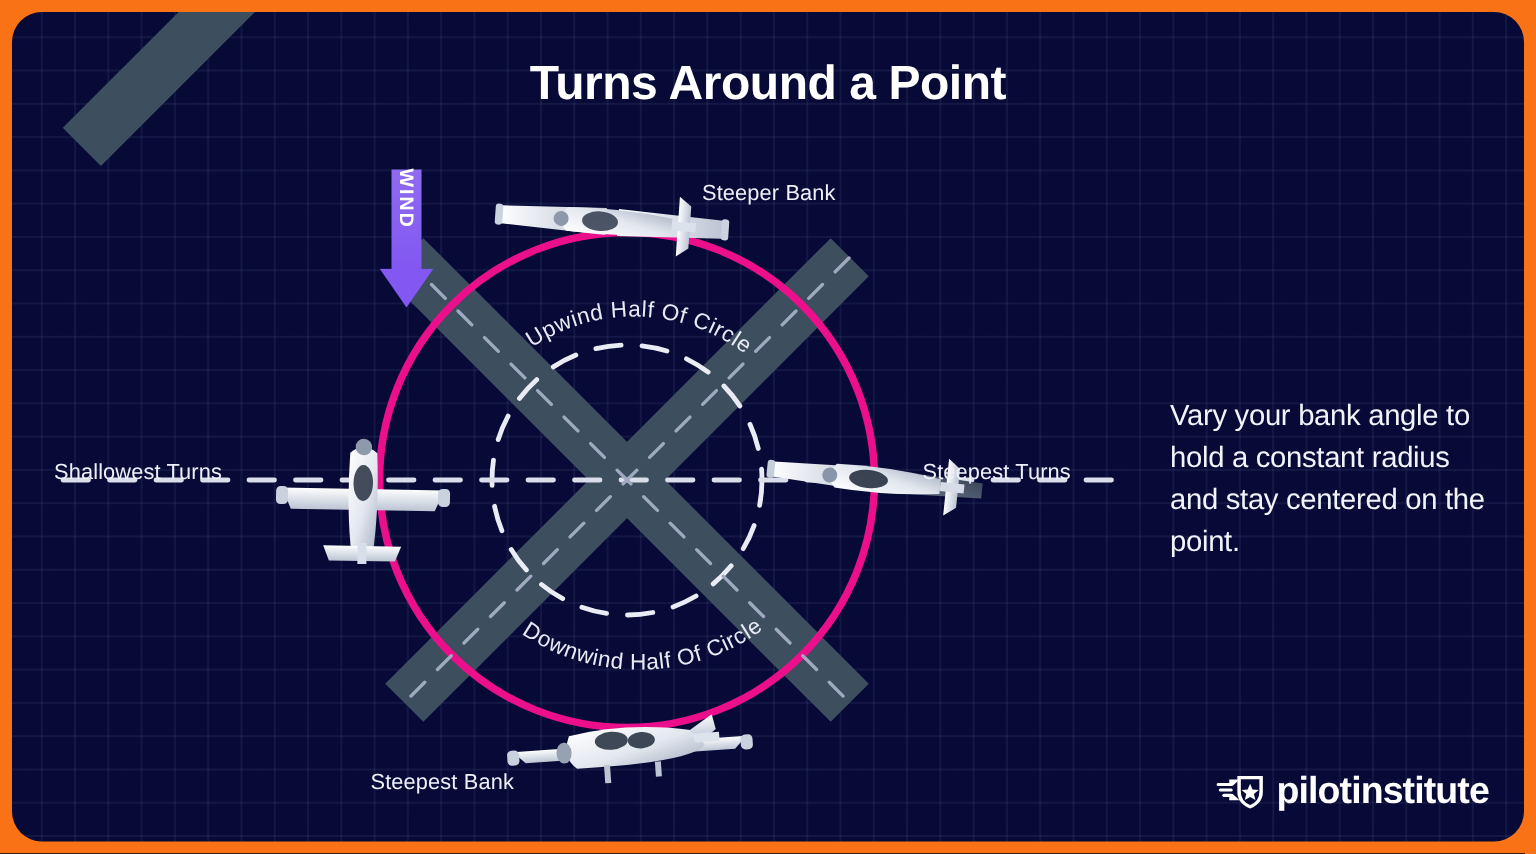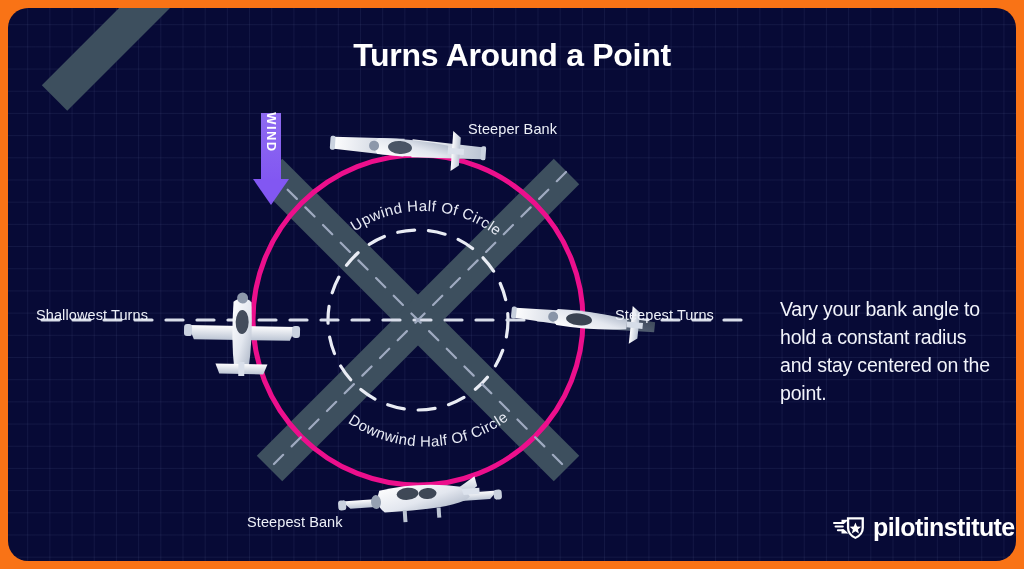--- a/index.html
+++ b/index.html
@@ -59,21 +59,20 @@
   
   #blurb {
     position: absolute;
     left: 772px;
     top: 255px;
     width: 216px;
     color: #F2F4FB;
     font-size: 19.5px;
     line-height: 28px;
     letter-spacing: -0.2px;
-    margin-top: 32px;
   }
 
   
   #stage {
     position: absolute;
     left: 0;
     top: 0;
     width: 760px;
     height: 553px;
   }
@@ -123,21 +122,21 @@
     font-size: 13px;
     font-weight: bold;
     letter-spacing: 1.4px;
     transform: rotate(90deg);
     transform-origin: center;
   }
 
   
   #logo {
     position: absolute;
-    left: 825px;
+    left: 803px;
     top: 502px;
     height: 34px;
     display: flex;
     align-items: center;
     gap: 6px;
   }
   #logo .mark { width: 34px; height: 30px; }
   #logo .wordmark {
     color: #FFFFFF;
     font-size: 25px;

